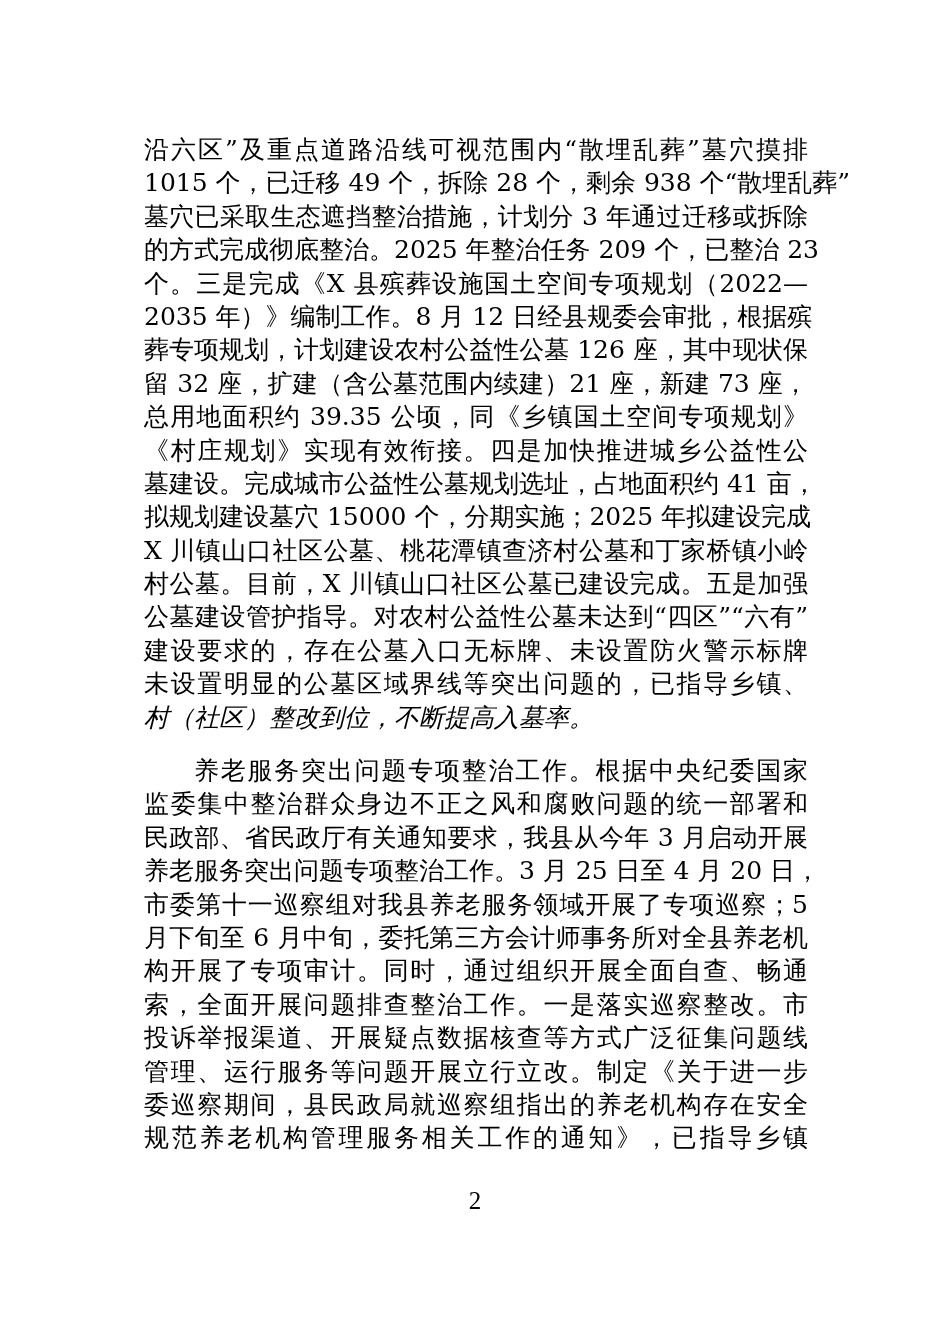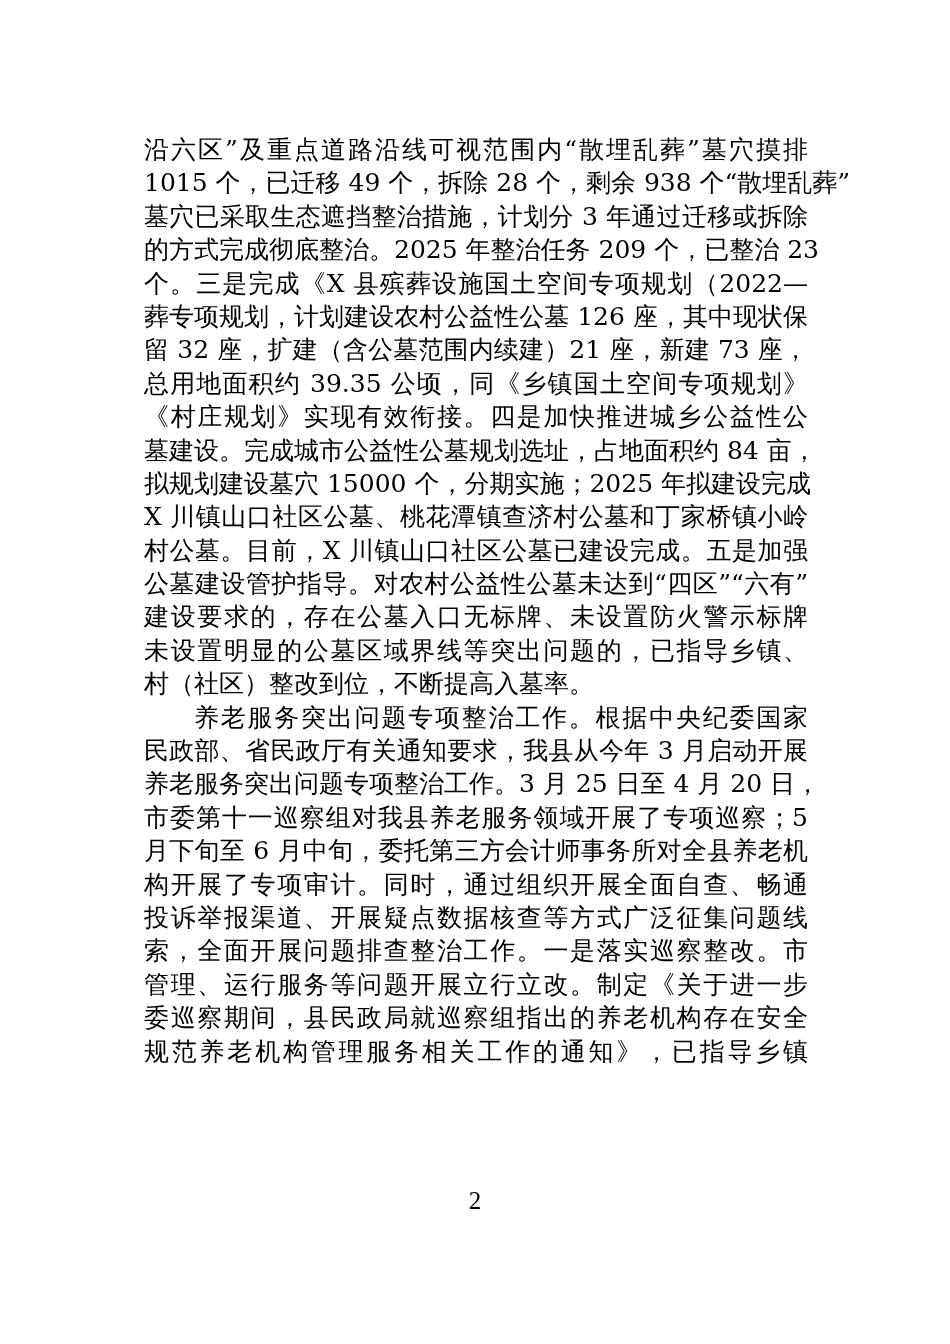--- a/index.html
+++ b/index.html
@@ -34,23 +34,25 @@
     height: 33.4px;
     line-height: 33.4px;
     font-size: 25px;
     white-space: nowrap;
     text-align: justify;
     text-align-last: justify;
     letter-spacing: 0px;
   }
   .line.last {
     text-align-last: left;
+    font-style: italic;
   }
   .line.indent {
     padding-left: 50px;
+    margin-top: 20px;
   }
   .page-number {
     position: absolute;
     left: 0;
     width: 950px;
     top: 1186px;
     text-align: center;
     font-family: "Liberation Serif", "DejaVu Serif", serif;
     font-size: 25px;
     line-height: 30px;
@@ -60,40 +62,42 @@
 <body>
 
 <div class="page">
   <div class="body-text">
 
     <span class="line">沿六区”及重点道路沿线可视范围内“散埋乱葬”墓穴摸排</span>
     <span class="line">1015 个，已迁移 49 个，拆除 28 个，剩余 938 个“散埋乱葬”</span>
     <span class="line">墓穴已采取生态遮挡整治措施，计划分 3 年通过迁移或拆除</span>
     <span class="line">的方式完成彻底整治。2025 年整治任务 209 个，已整治 23</span>
     <span class="line">个。三是完成《X 县殡葬设施国土空间专项规划（2022—</span>
+    <span class="line">2035 年）》编制工作。8 月 12 日经县规委会审批，根据殡</span>
     <span class="line">葬专项规划，计划建设农村公益性公墓 126 座，其中现状保</span>
     <span class="line">留 32 座，扩建（含公墓范围内续建）21 座，新建 73 座，</span>
     <span class="line">总用地面积约 39.35 公顷，同《乡镇国土空间专项规划》</span>
     <span class="line">《村庄规划》实现有效衔接。四是加快推进城乡公益性公</span>
-    <span class="line">墓建设。完成城市公益性公墓规划选址，占地面积约 84 亩，</span>
+    <span class="line">墓建设。完成城市公益性公墓规划选址，占地面积约 41 亩，</span>
     <span class="line">拟规划建设墓穴 15000 个，分期实施；2025 年拟建设完成</span>
     <span class="line">X 川镇山口社区公墓、桃花潭镇查济村公墓和丁家桥镇小岭</span>
     <span class="line">村公墓。目前，X 川镇山口社区公墓已建设完成。五是加强</span>
     <span class="line">公墓建设管护指导。对农村公益性公墓未达到“四区”“六有”</span>
     <span class="line">建设要求的，存在公墓入口无标牌、未设置防火警示标牌</span>
     <span class="line">未设置明显的公墓区域界线等突出问题的，已指导乡镇、</span>
     <span class="line last">村（社区）整改到位，不断提高入墓率。</span>
 
     <span class="line indent">养老服务突出问题专项整治工作。根据中央纪委国家</span>
+    <span class="line">监委集中整治群众身边不正之风和腐败问题的统一部署和</span>
     <span class="line">民政部、省民政厅有关通知要求，我县从今年 3 月启动开展</span>
     <span class="line">养老服务突出问题专项整治工作。3 月 25 日至 4 月 20 日，</span>
     <span class="line">市委第十一巡察组对我县养老服务领域开展了专项巡察；5</span>
     <span class="line">月下旬至 6 月中旬，委托第三方会计师事务所对全县养老机</span>
     <span class="line">构开展了专项审计。同时，通过组织开展全面自查、畅通</span>
+    <span class="line">索，全面开展问题排查整治工作。一是落实巡察整改。市</span>
     <span class="line">投诉举报渠道、开展疑点数据核查等方式广泛征集问题线</span>
-    <span class="line">索，全面开展问题排查整治工作。一是落实巡察整改。市</span>
     <span class="line">管理、运行服务等问题开展立行立改。制定《关于进一步</span>
     <span class="line">委巡察期间，县民政局就巡察组指出的养老机构存在安全</span>
     <span class="line">规范养老机构管理服务相关工作的通知》，已指导乡镇</span>
   </div>
 
   <div class="page-number">2</div>
 </div>
 
 </body></html>

